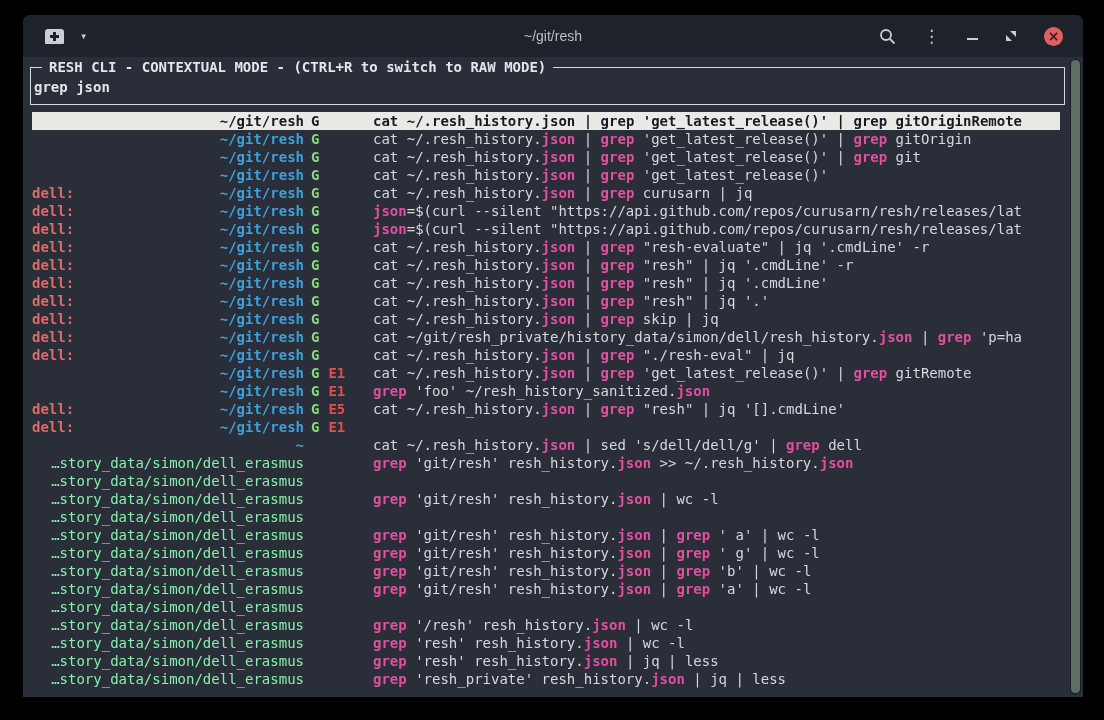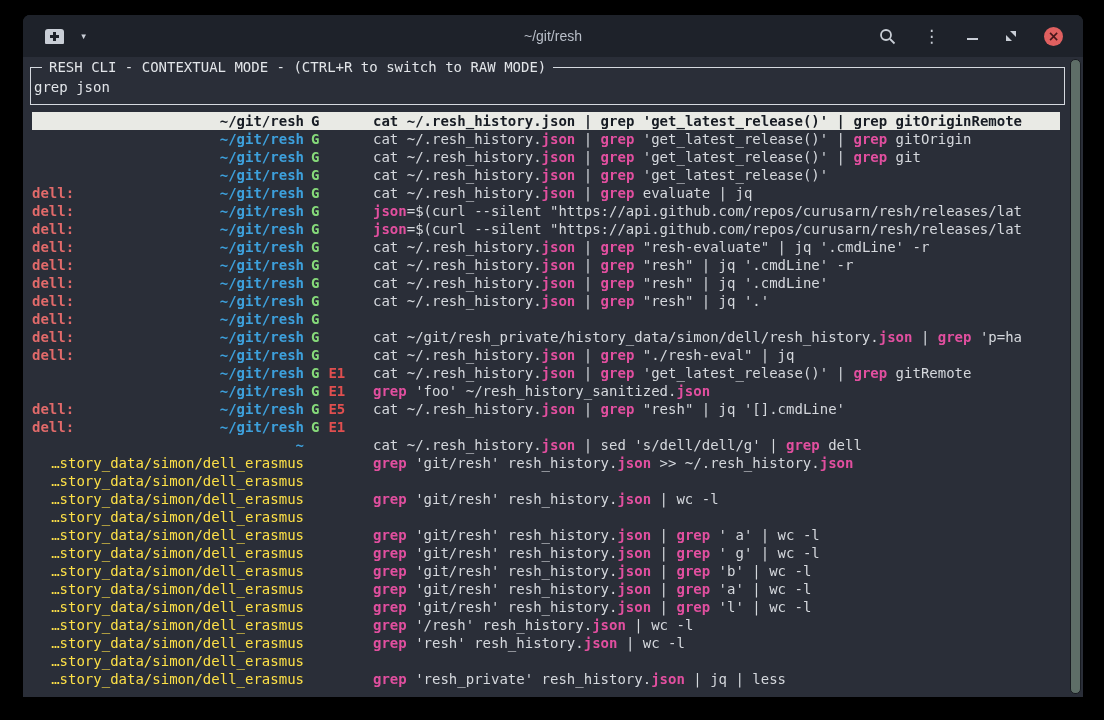--- a/index.html
+++ b/index.html
@@ -24,32 +24,32 @@
   .restore{width:12px;height:12px;position:relative;}
   .restore::before{content:'';position:absolute;right:1px;top:1px;width:0;height:0;
                    border-left:6px solid transparent;border-top:6px solid #c9ced6;}
   .restore::after{content:'';position:absolute;left:1px;bottom:1px;width:0;height:0;
                   border-right:6px solid transparent;border-bottom:6px solid #c9ced6;}
   .close{width:19px;height:19px;border-radius:50%;background:#e06060;color:#47161a;
          display:flex;align-items:center;justify-content:center;font-size:14px;font-weight:bold;
          font-family:"DejaVu Sans",sans-serif;line-height:1;}
   
   .content{position:absolute;top:42px;left:0;right:0;bottom:0;font-size:14px;}
-  .searchbox{position:absolute;left:7px;top:10px;width:1033px;height:36px;border:1px solid #d5d9df;}
+  .searchbox{position:absolute;left:7px;top:10px;width:1033px;height:36px;border:1px solid #d5d9df;font-weight:bold;}
   .sb-legend{position:absolute;top:-10px;left:11px;background:#2a2e38;padding:0 7px;
              color:#e2e5e9;line-height:19px;white-space:pre;}
   .sb-query{position:absolute;left:3px;top:11px;color:#e2e5e9;white-space:pre;text-align:right;}
   .list{position:absolute;left:9px;top:55px;width:1028px;height:578px;overflow:hidden;}
   .row{display:flex;height:18px;line-height:18px;white-space:pre;color:#d5d8dd;}
   .row.selected{background:#e9eae5;color:#171c24;font-weight:bold;}
   .row.selected .m,.row.selected .dir,.row.selected .flag,.row.selected .host{color:inherit;}
   .hostdir{width:272px;flex:none;display:flex;justify-content:space-between;}
   .host{color:#e16a6a;font-weight:bold;}
   .dir.blue{color:#3da0dc;font-weight:bold;}
-  .dir.plain{color:#fde047;text-align:center;}
+  .dir.plain{color:#86efac;text-align:center;}
   .flagscell{width:62px;flex:none;padding-left:7px;display:flex;gap:9px;font-weight:bold;}
   .flag.g{color:#86da7a;}
   .flag.e{color:#e04f4f;}
   .cmd{flex:1;overflow:hidden;}
   .m{color:#e14f9f;font-weight:bold;}
   .scrollbar{position:absolute;right:2px;top:2px;width:9px;height:633px;background:#5e6e67;
              border-radius:5px;border:1px solid #181b21;}
 </style>
 </head>
 <body>
@@ -76,44 +76,44 @@
   <div class="content">
     <div class="searchbox">
       <div class="sb-legend">RESH CLI - CONTEXTUAL MODE - (CTRL+R to switch to RAW MODE)</div>
       <div class="sb-query">grep json</div>
     </div>
     <div class="list">
         <div class="row selected"><span class="hostdir"><span class="host"></span><span class="dir blue">~/git/resh</span></span><span class="flagscell"><span class="flag g">G</span></span><span class="cmd"><span>cat ~/.resh_history.</span><span class="m">json</span><span> | </span><span class="m">grep</span><span> 'get_latest_release()' | </span><span class="m">grep</span><span> gitOriginRemote</span></span></div>
         <div class="row"><span class="hostdir"><span class="host"></span><span class="dir blue">~/git/resh</span></span><span class="flagscell"><span class="flag g">G</span></span><span class="cmd"><span>cat ~/.resh_history.</span><span class="m">json</span><span> | </span><span class="m">grep</span><span> 'get_latest_release()' | </span><span class="m">grep</span><span> gitOrigin</span></span></div>
         <div class="row"><span class="hostdir"><span class="host"></span><span class="dir blue">~/git/resh</span></span><span class="flagscell"><span class="flag g">G</span></span><span class="cmd"><span>cat ~/.resh_history.</span><span class="m">json</span><span> | </span><span class="m">grep</span><span> 'get_latest_release()' | </span><span class="m">grep</span><span> git</span></span></div>
         <div class="row"><span class="hostdir"><span class="host"></span><span class="dir blue">~/git/resh</span></span><span class="flagscell"><span class="flag g">G</span></span><span class="cmd"><span>cat ~/.resh_history.</span><span class="m">json</span><span> | </span><span class="m">grep</span><span> 'get_latest_release()'</span></span></div>
-        <div class="row"><span class="hostdir"><span class="host">dell:</span><span class="dir blue">~/git/resh</span></span><span class="flagscell"><span class="flag g">G</span></span><span class="cmd"><span>cat ~/.resh_history.</span><span class="m">json</span><span> | </span><span class="m">grep</span><span> evaluate | jq</span></span></div>
+        <div class="row"><span class="hostdir"><span class="host">dell:</span><span class="dir blue">~/git/resh</span></span><span class="flagscell"><span class="flag g">G</span></span><span class="cmd"><span>cat ~/.resh_history.</span><span class="m">json</span><span> | </span><span class="m">grep</span><span> curusarn | jq</span></span></div>
         <div class="row"><span class="hostdir"><span class="host">dell:</span><span class="dir blue">~/git/resh</span></span><span class="flagscell"><span class="flag g">G</span></span><span class="cmd"><span class="m">json</span><span>=$(curl --silent "https://api.github.com/repos/curusarn/resh/releases/lat</span></span></div>
         <div class="row"><span class="hostdir"><span class="host">dell:</span><span class="dir blue">~/git/resh</span></span><span class="flagscell"><span class="flag g">G</span></span><span class="cmd"><span class="m">json</span><span>=$(curl --silent "https://api.github.com/repos/curusarn/resh/releases/lat</span></span></div>
         <div class="row"><span class="hostdir"><span class="host">dell:</span><span class="dir blue">~/git/resh</span></span><span class="flagscell"><span class="flag g">G</span></span><span class="cmd"><span>cat ~/.resh_history.</span><span class="m">json</span><span> | </span><span class="m">grep</span><span> "resh-evaluate" | jq '.cmdLine' -r</span></span></div>
         <div class="row"><span class="hostdir"><span class="host">dell:</span><span class="dir blue">~/git/resh</span></span><span class="flagscell"><span class="flag g">G</span></span><span class="cmd"><span>cat ~/.resh_history.</span><span class="m">json</span><span> | </span><span class="m">grep</span><span> "resh" | jq '.cmdLine' -r</span></span></div>
         <div class="row"><span class="hostdir"><span class="host">dell:</span><span class="dir blue">~/git/resh</span></span><span class="flagscell"><span class="flag g">G</span></span><span class="cmd"><span>cat ~/.resh_history.</span><span class="m">json</span><span> | </span><span class="m">grep</span><span> "resh" | jq '.cmdLine'</span></span></div>
         <div class="row"><span class="hostdir"><span class="host">dell:</span><span class="dir blue">~/git/resh</span></span><span class="flagscell"><span class="flag g">G</span></span><span class="cmd"><span>cat ~/.resh_history.</span><span class="m">json</span><span> | </span><span class="m">grep</span><span> "resh" | jq '.'</span></span></div>
-        <div class="row"><span class="hostdir"><span class="host">dell:</span><span class="dir blue">~/git/resh</span></span><span class="flagscell"><span class="flag g">G</span></span></div>
+        <div class="row"><span class="hostdir"><span class="host">dell:</span><span class="dir blue">~/git/resh</span></span><span class="flagscell"><span class="flag g">G</span></span><span class="cmd"><span>cat ~/.resh_history.</span><span class="m">json</span><span> | </span><span class="m">grep</span><span> skip | jq</span></span></div>
         <div class="row"><span class="hostdir"><span class="host">dell:</span><span class="dir blue">~/git/resh</span></span><span class="flagscell"><span class="flag g">G</span></span><span class="cmd"><span>cat ~/git/resh_private/history_data/simon/dell/resh_history.</span><span class="m">json</span><span> | </span><span class="m">grep</span><span> 'p=ha</span></span></div>
         <div class="row"><span class="hostdir"><span class="host">dell:</span><span class="dir blue">~/git/resh</span></span><span class="flagscell"><span class="flag g">G</span></span><span class="cmd"><span>cat ~/.resh_history.</span><span class="m">json</span><span> | </span><span class="m">grep</span><span> "./resh-eval" | jq</span></span></div>
         <div class="row"><span class="hostdir"><span class="host"></span><span class="dir blue">~/git/resh</span></span><span class="flagscell"><span class="flag g">G</span><span class="flag e">E1</span></span><span class="cmd"><span>cat ~/.resh_history.</span><span class="m">json</span><span> | </span><span class="m">grep</span><span> 'get_latest_release()' | </span><span class="m">grep</span><span> gitRemote</span></span></div>
         <div class="row"><span class="hostdir"><span class="host"></span><span class="dir blue">~/git/resh</span></span><span class="flagscell"><span class="flag g">G</span><span class="flag e">E1</span></span><span class="cmd"><span class="m">grep</span><span> 'foo' ~/resh_history_sanitized.</span><span class="m">json</span></span></div>
         <div class="row"><span class="hostdir"><span class="host">dell:</span><span class="dir blue">~/git/resh</span></span><span class="flagscell"><span class="flag g">G</span><span class="flag e">E5</span></span><span class="cmd"><span>cat ~/.resh_history.</span><span class="m">json</span><span> | </span><span class="m">grep</span><span> "resh" | jq '[].cmdLine'</span></span></div>
         <div class="row"><span class="hostdir"><span class="host">dell:</span><span class="dir blue">~/git/resh</span></span><span class="flagscell"><span class="flag g">G</span><span class="flag e">E1</span></span></div>
         <div class="row"><span class="hostdir"><span class="host"></span><span class="dir blue">~</span></span><span class="flagscell"></span><span class="cmd"><span>cat ~/.resh_history.</span><span class="m">json</span><span> | sed 's/dell/dell/g' | </span><span class="m">grep</span><span> dell</span></span></div>
         <div class="row"><span class="hostdir"><span class="host"></span><span class="dir plain">…story_data/simon/dell_erasmus</span></span><span class="flagscell"></span><span class="cmd"><span class="m">grep</span><span> 'git/resh' resh_history.</span><span class="m">json</span><span> &gt;&gt; ~/.resh_history.</span><span class="m">json</span></span></div>
         <div class="row"><span class="hostdir"><span class="host"></span><span class="dir plain">…story_data/simon/dell_erasmus</span></span><span class="flagscell"></span></div>
         <div class="row"><span class="hostdir"><span class="host"></span><span class="dir plain">…story_data/simon/dell_erasmus</span></span><span class="flagscell"></span><span class="cmd"><span class="m">grep</span><span> 'git/resh' resh_history.</span><span class="m">json</span><span> | wc -l</span></span></div>
         <div class="row"><span class="hostdir"><span class="host"></span><span class="dir plain">…story_data/simon/dell_erasmus</span></span><span class="flagscell"></span></div>
         <div class="row"><span class="hostdir"><span class="host"></span><span class="dir plain">…story_data/simon/dell_erasmus</span></span><span class="flagscell"></span><span class="cmd"><span class="m">grep</span><span> 'git/resh' resh_history.</span><span class="m">json</span><span> | </span><span class="m">grep</span><span> ' a' | wc -l</span></span></div>
         <div class="row"><span class="hostdir"><span class="host"></span><span class="dir plain">…story_data/simon/dell_erasmus</span></span><span class="flagscell"></span><span class="cmd"><span class="m">grep</span><span> 'git/resh' resh_history.</span><span class="m">json</span><span> | </span><span class="m">grep</span><span> ' g' | wc -l</span></span></div>
         <div class="row"><span class="hostdir"><span class="host"></span><span class="dir plain">…story_data/simon/dell_erasmus</span></span><span class="flagscell"></span><span class="cmd"><span class="m">grep</span><span> 'git/resh' resh_history.</span><span class="m">json</span><span> | </span><span class="m">grep</span><span> 'b' | wc -l</span></span></div>
         <div class="row"><span class="hostdir"><span class="host"></span><span class="dir plain">…story_data/simon/dell_erasmus</span></span><span class="flagscell"></span><span class="cmd"><span class="m">grep</span><span> 'git/resh' resh_history.</span><span class="m">json</span><span> | </span><span class="m">grep</span><span> 'a' | wc -l</span></span></div>
-        <div class="row"><span class="hostdir"><span class="host"></span><span class="dir plain">…story_data/simon/dell_erasmus</span></span><span class="flagscell"></span><span class="cmd"><span class="m">grep</span><span> 'git/resh' resh_history.</span><span class="m">json</span><span> | </span><span class="m">grep</span><span> 'l' | wc -l</span></span></div>
+        <div class="row"><span class="hostdir"><span class="host"></span><span class="dir plain">…story_data/simon/dell_erasmus</span></span><span class="flagscell"></span></div>
         <div class="row"><span class="hostdir"><span class="host"></span><span class="dir plain">…story_data/simon/dell_erasmus</span></span><span class="flagscell"></span><span class="cmd"><span class="m">grep</span><span> '/resh' resh_history.</span><span class="m">json</span><span> | wc -l</span></span></div>
         <div class="row"><span class="hostdir"><span class="host"></span><span class="dir plain">…story_data/simon/dell_erasmus</span></span><span class="flagscell"></span><span class="cmd"><span class="m">grep</span><span> 'resh' resh_history.</span><span class="m">json</span><span> | wc -l</span></span></div>
-        <div class="row"><span class="hostdir"><span class="host"></span><span class="dir plain">…story_data/simon/dell_erasmus</span></span><span class="flagscell"></span></div>
+        <div class="row"><span class="hostdir"><span class="host"></span><span class="dir plain">…story_data/simon/dell_erasmus</span></span><span class="flagscell"></span><span class="cmd"><span class="m">grep</span><span> 'resh' resh_history.</span><span class="m">json</span><span> | jq | less</span></span></div>
         <div class="row"><span class="hostdir"><span class="host"></span><span class="dir plain">…story_data/simon/dell_erasmus</span></span><span class="flagscell"></span><span class="cmd"><span class="m">grep</span><span> 'resh_private' resh_history.</span><span class="m">json</span><span> | jq | less</span></span></div>
       </div>
     <div class="scrollbar"></div>
   </div>
 </div>
 
 </body></html>

